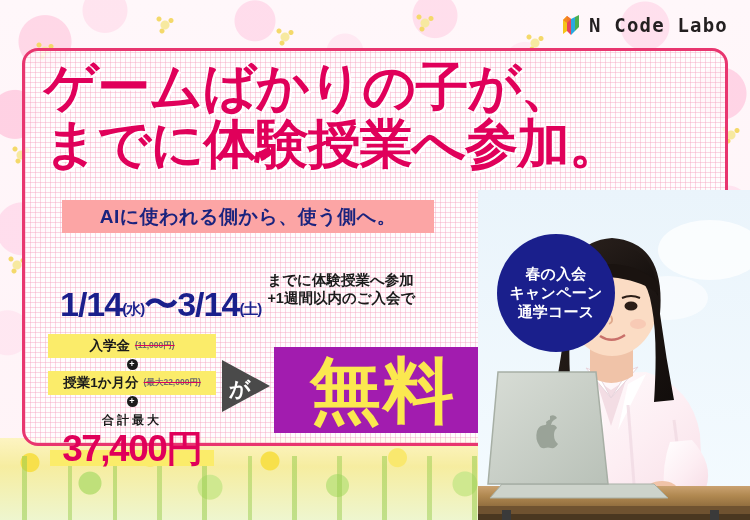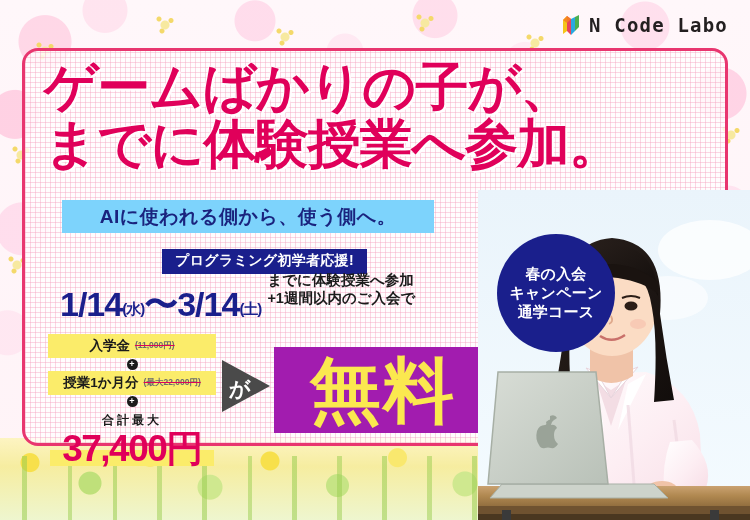--- a/index.html
+++ b/index.html
@@ -130,21 +130,21 @@
     letter-spacing:-1px;
     text-shadow: 2px 2px 0 rgba(255,255,255,.9), -1px -1px 0 rgba(255,255,255,.7);
     white-space:nowrap;
   }
   .headline .l2 { display:block; }
 
   
   .ai-band {
     position:absolute; left:62px; top:200px;
     width:372px; height:33px;
-    background:#7dd3fc;
+    background:#fca5a5;
     z-index:20;
     display:flex; align-items:center; justify-content:center;
   }
   .ai-band span {
     color:#1a237e; font-weight:700; font-size:19px;
     letter-spacing:.5px;
   }
 
   
   .navy-pill {
@@ -299,21 +299,20 @@
 
   <div class="headline">
     <span>ゲームばかりの子が、</span>
     <span class="l2">までに体験授業へ参加。</span>
   </div>
 
   <div class="ai-band">
     <span>AIに使われる側から、使う側へ。</span>
   </div>
 
-  <div class="navy-pill">プログラミング初学者応援!</div>
 
   <div class="date-row">
     <div class="date-main">
       <span>1/14</span><span class="kakko">(水)</span><span>〜</span><span>3/14</span><span class="kakko">(土)</span>
     </div>
     <div class="date-note">
       <div>までに体験授業へ参加</div>
       <div>+1週間以内のご入会で</div>
     </div>
   </div>

